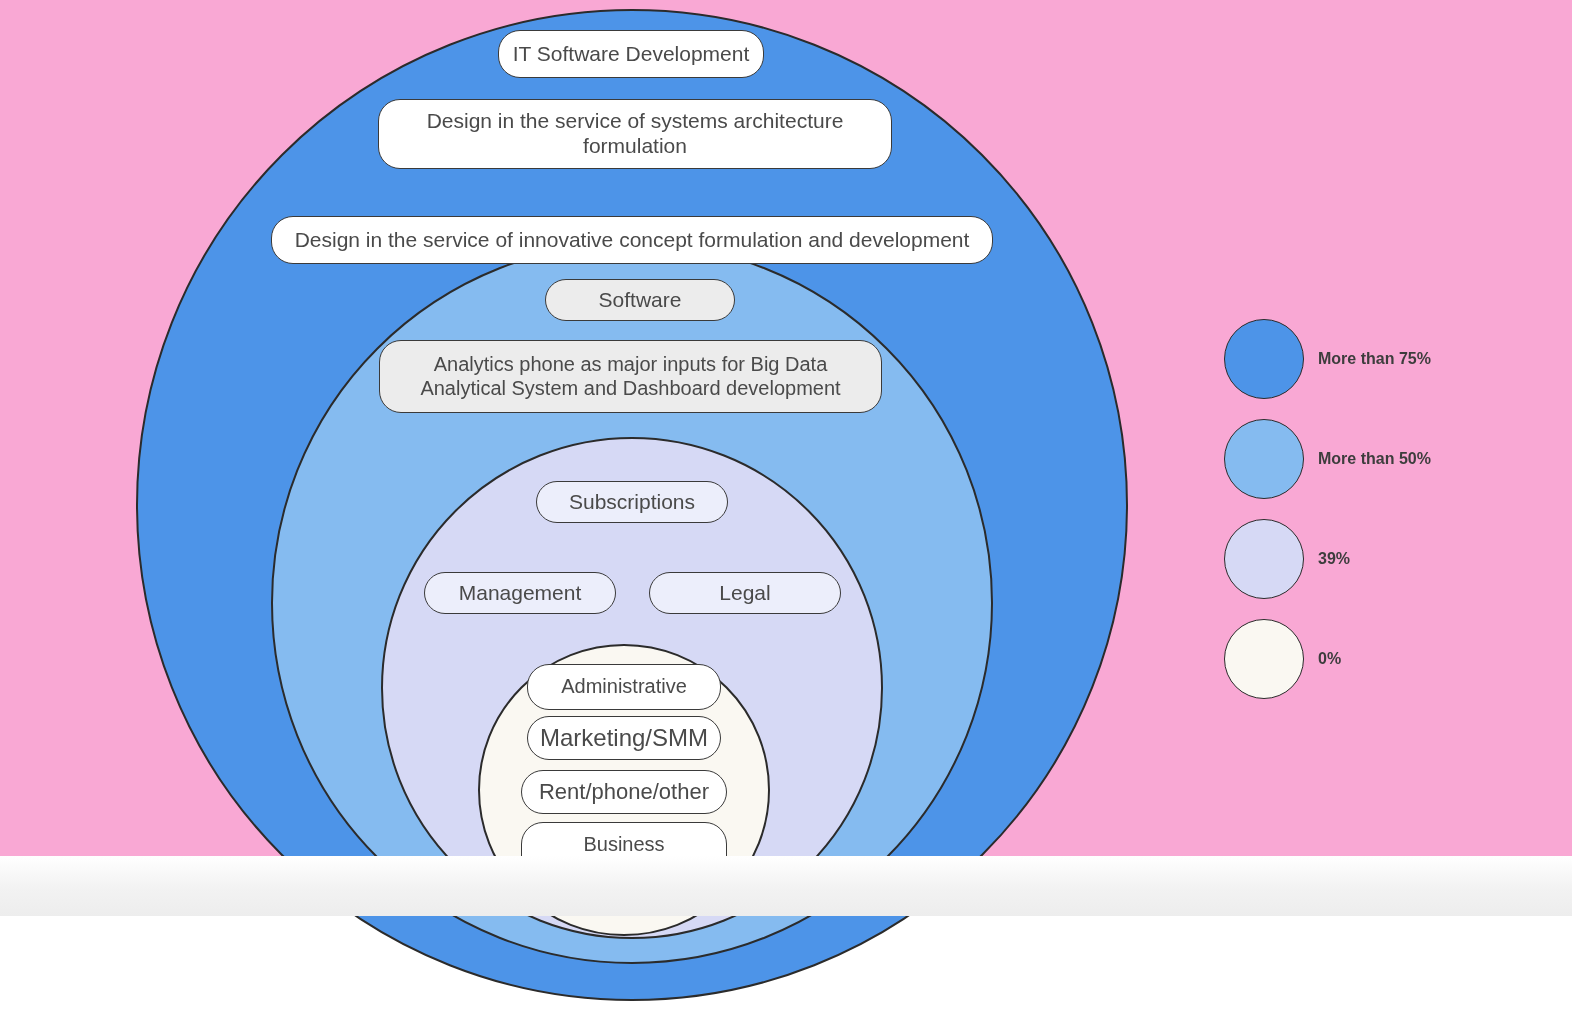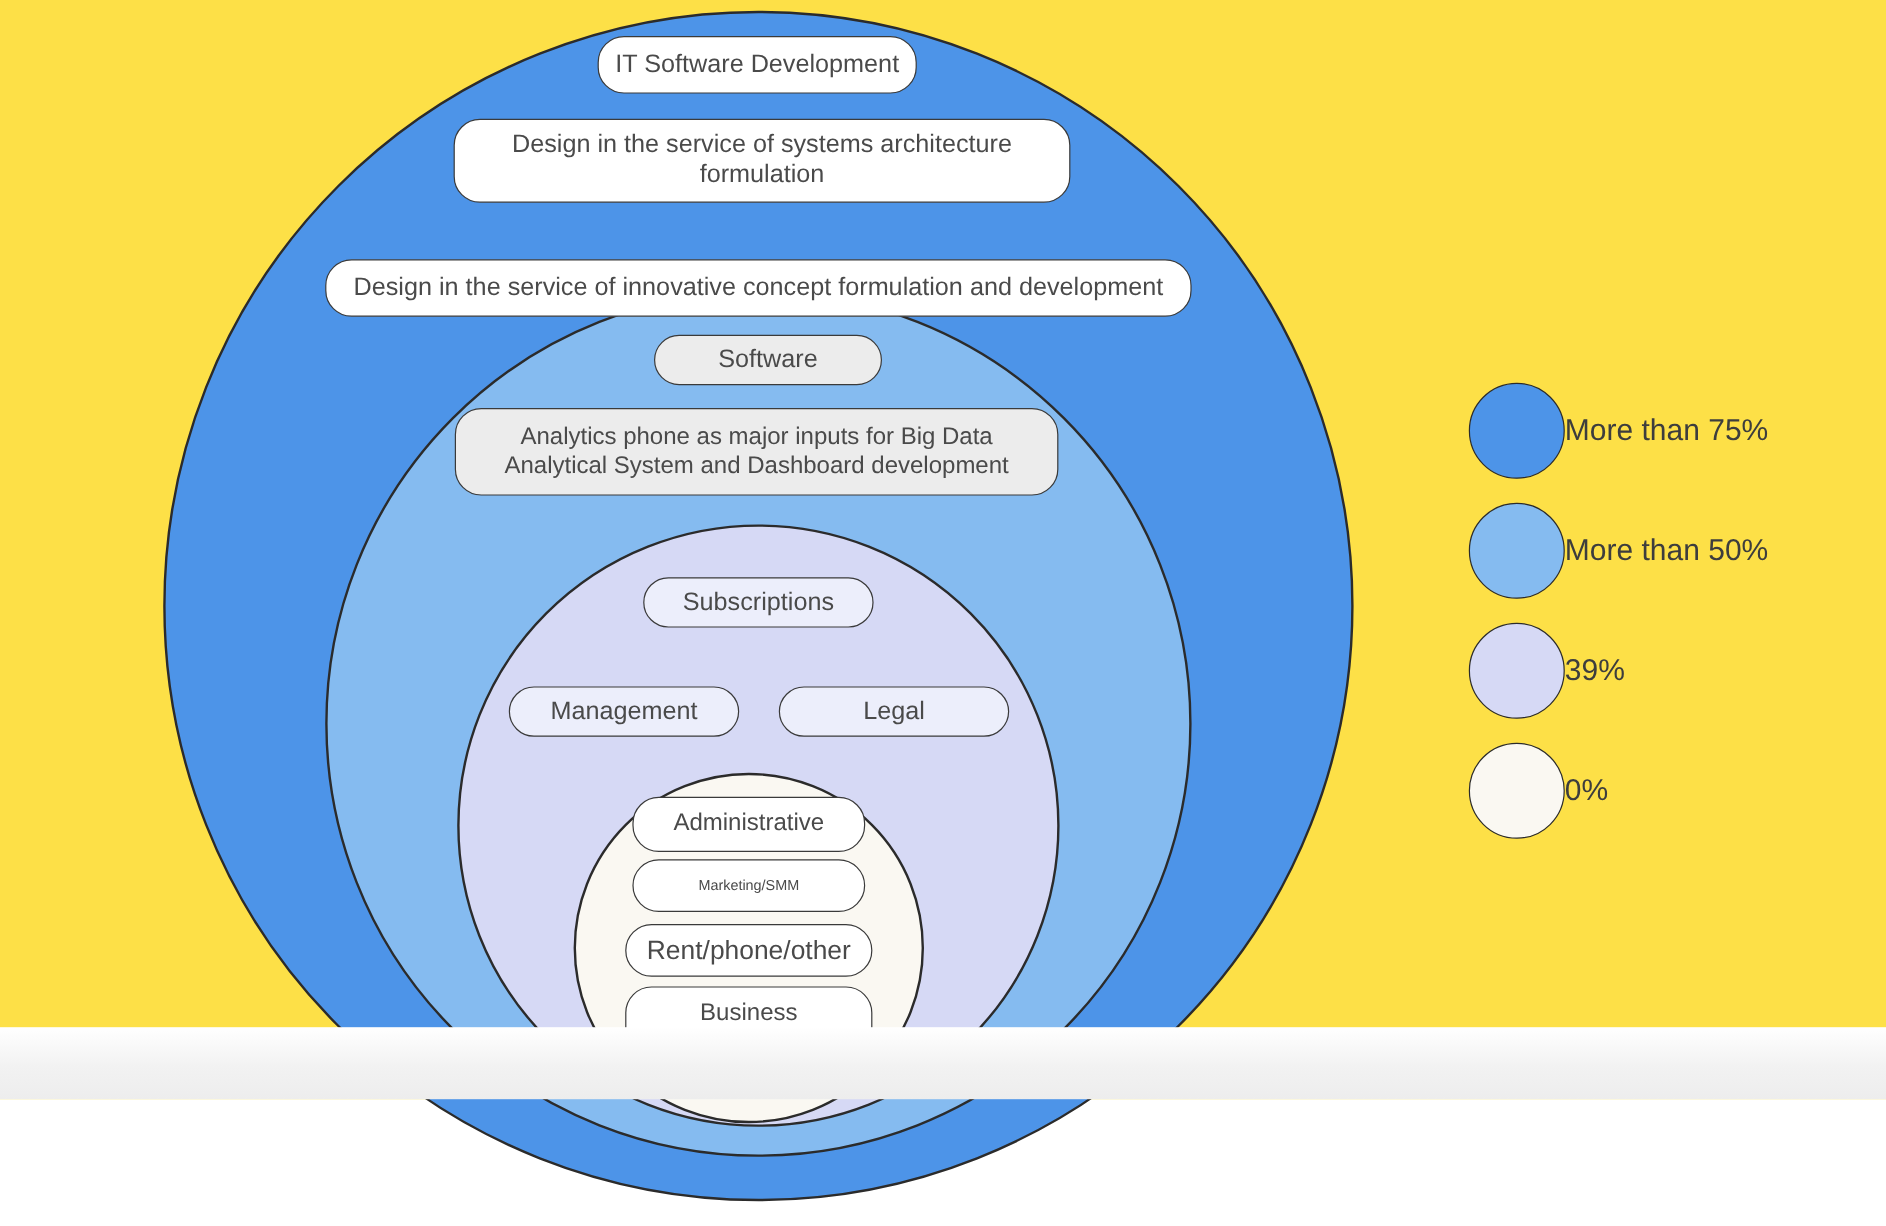--- a/index.html
+++ b/index.html
@@ -11,21 +11,21 @@
   body {
     width: 1572px;
     height: 1022px;
     overflow: hidden;
     font-family: "Liberation Sans", sans-serif;
   }
   #stage {
     position: relative;
     width: 1572px;
     height: 916px;
-    background: #fde047;
+    background: #f9a8d4;
   }
   
   #bottom-band {
     position: absolute;
     left: 0;
     bottom: 0;
     width: 1572px;
     height: 60px;
     background: linear-gradient(to bottom, #ffffff 0%, #f2f2f2 55%, #ededed 100%);
     pointer-events: none;
@@ -98,21 +98,21 @@
     font-size: 21px;
   }
 
   
   #lbl-administrative {
     left: 527px; top: 664px; width: 194px; height: 46px;
     font-size: 20px;
   }
   #lbl-marketing {
     left: 527px; top: 716px; width: 194px; height: 44px;
-    font-size: 12px;
+    font-size: 24px;
   }
   #lbl-rent {
     left: 521px; top: 770px; width: 206px; height: 44px;
     font-size: 22px;
   }
   #lbl-business-dev {
     left: 521px; top: 822px; width: 206px; height: 70px;
     font-size: 20px;
   }
 
@@ -129,23 +129,25 @@
     height: 100px;
   }
   .legend-swatch {
     width: 78px;
     height: 78px;
     border-radius: 50%;
     border: 1.8px solid #2b2b2b;
     flex: 0 0 auto;
   }
   .legend-label {
-    font-size: 25px;
+    margin-left: 14px;
+    font-size: 16px;
     color: #3d3d3d;
     white-space: nowrap;
+    font-weight: bold;
   }
 </style>
 </head>
 <body>
 
 <div id="stage">
 
   <svg id="diagram-svg" width="1572" height="1022" viewBox="0 0 1572 1022">
     <circle class="ring" id="ring-outer" cx="632" cy="505" r="495" fill="#4d94e8"></circle>
     <circle class="ring" id="ring-second" cx="632" cy="603" r="360" fill="#85bbf0"></circle>

